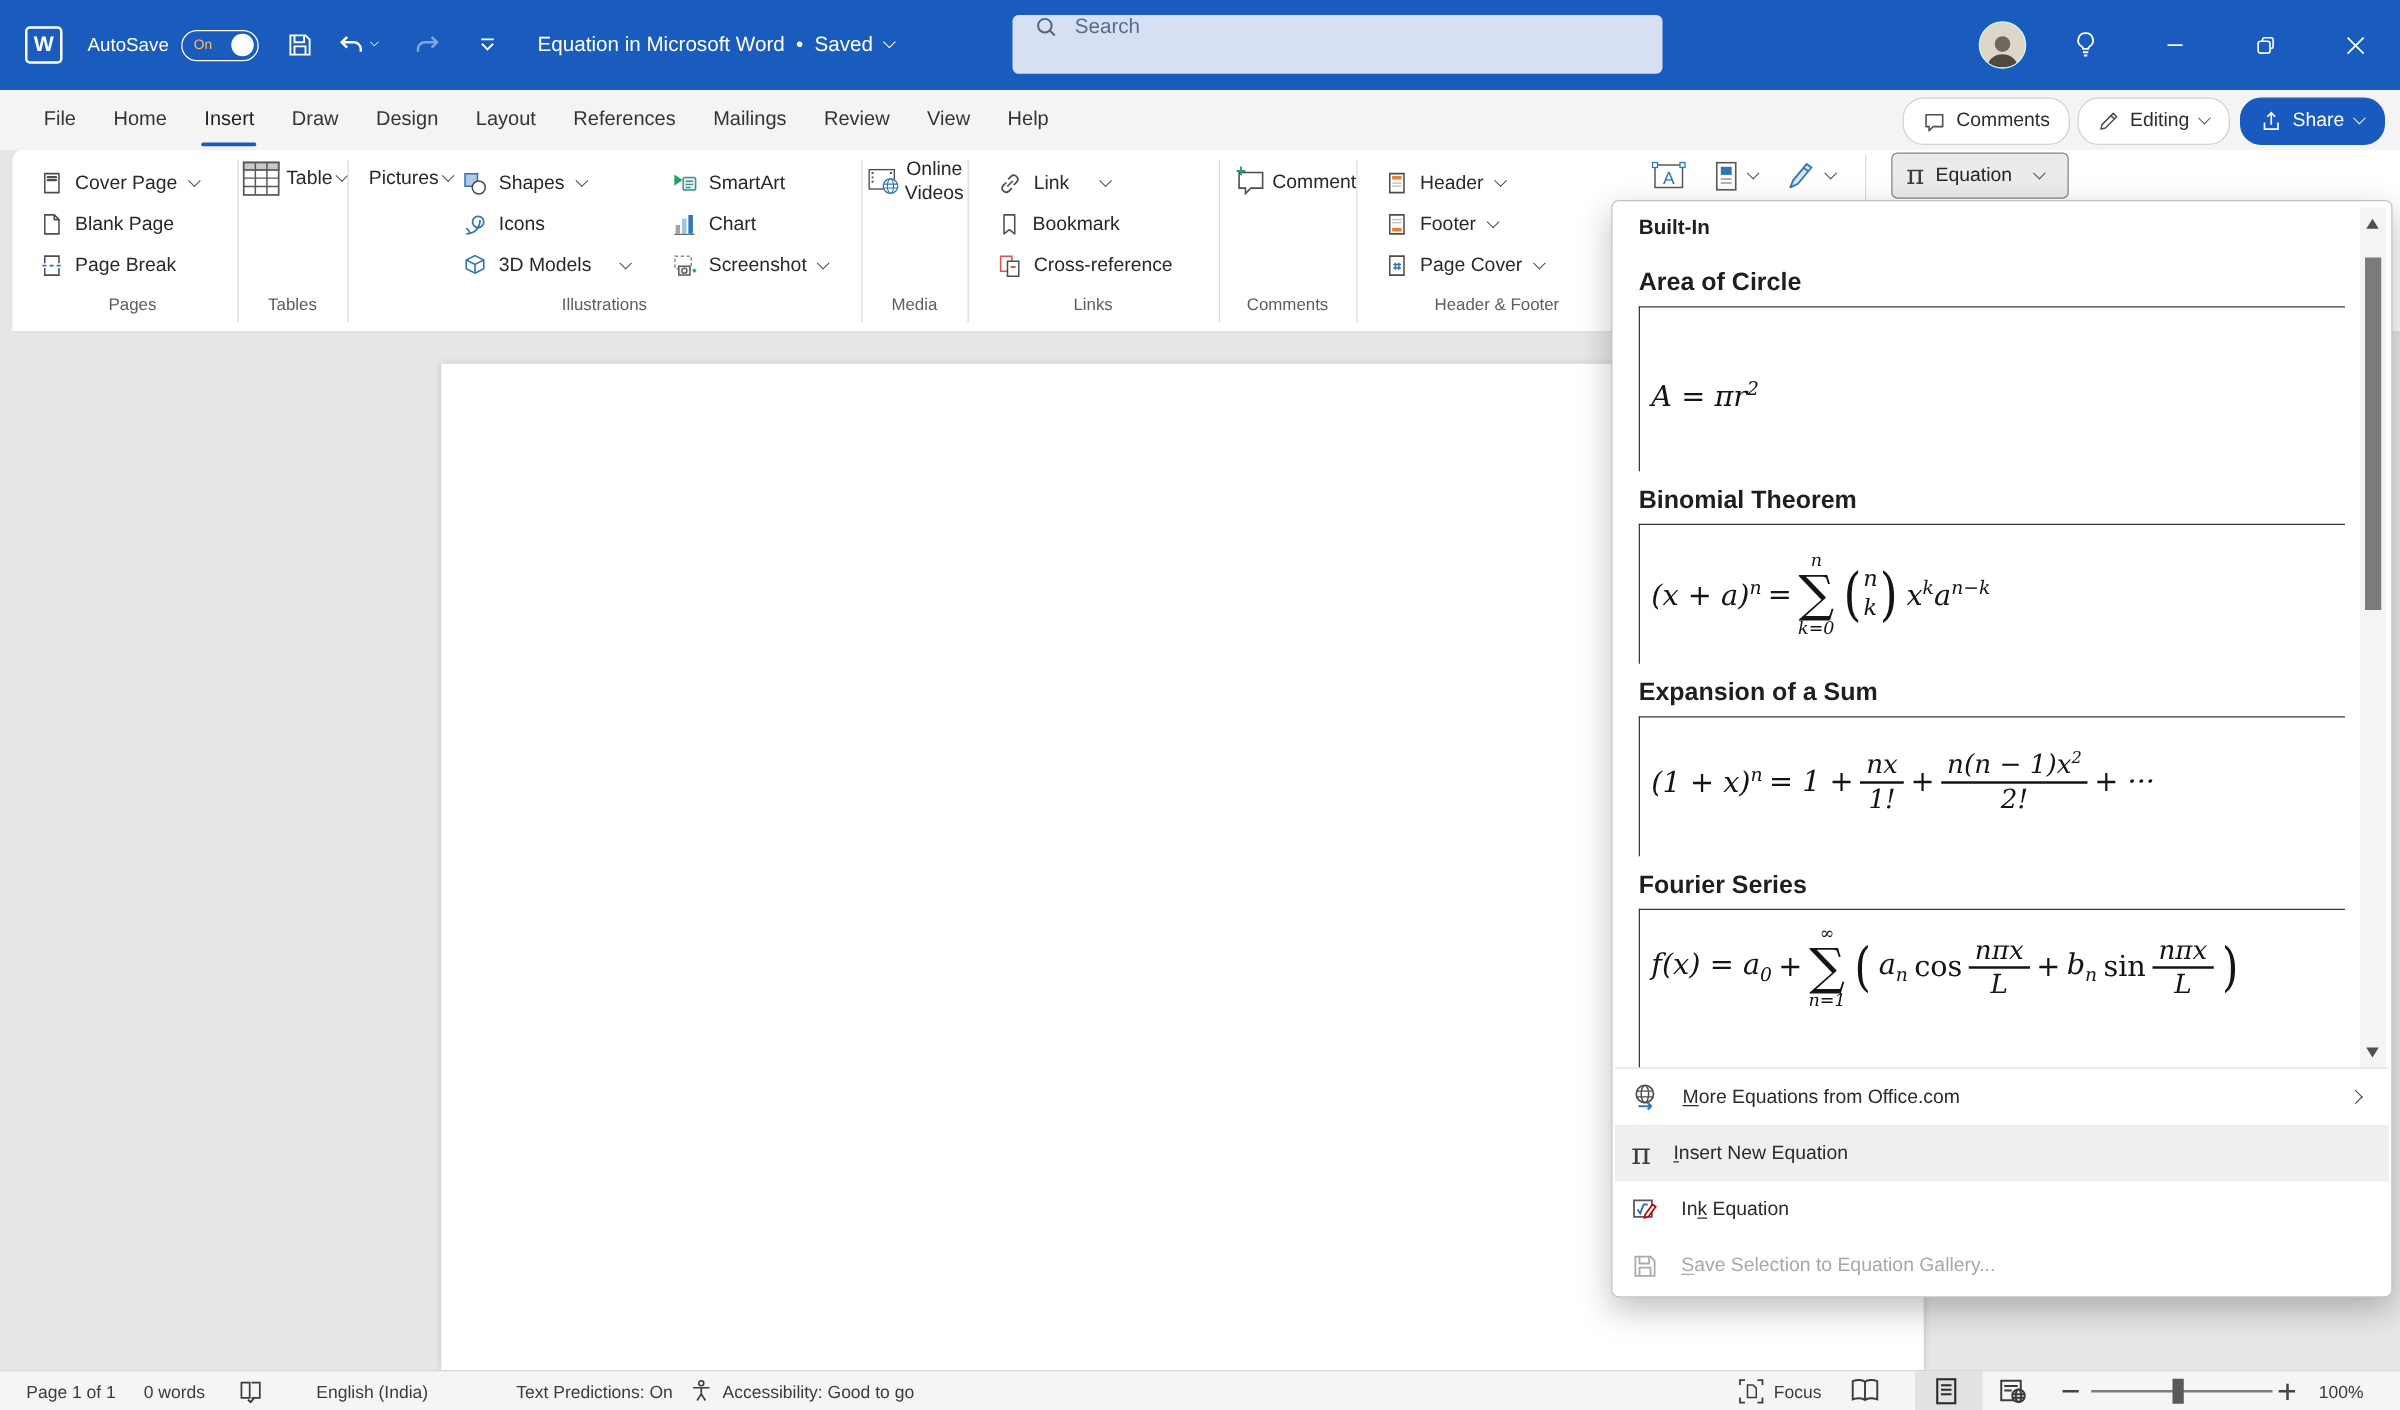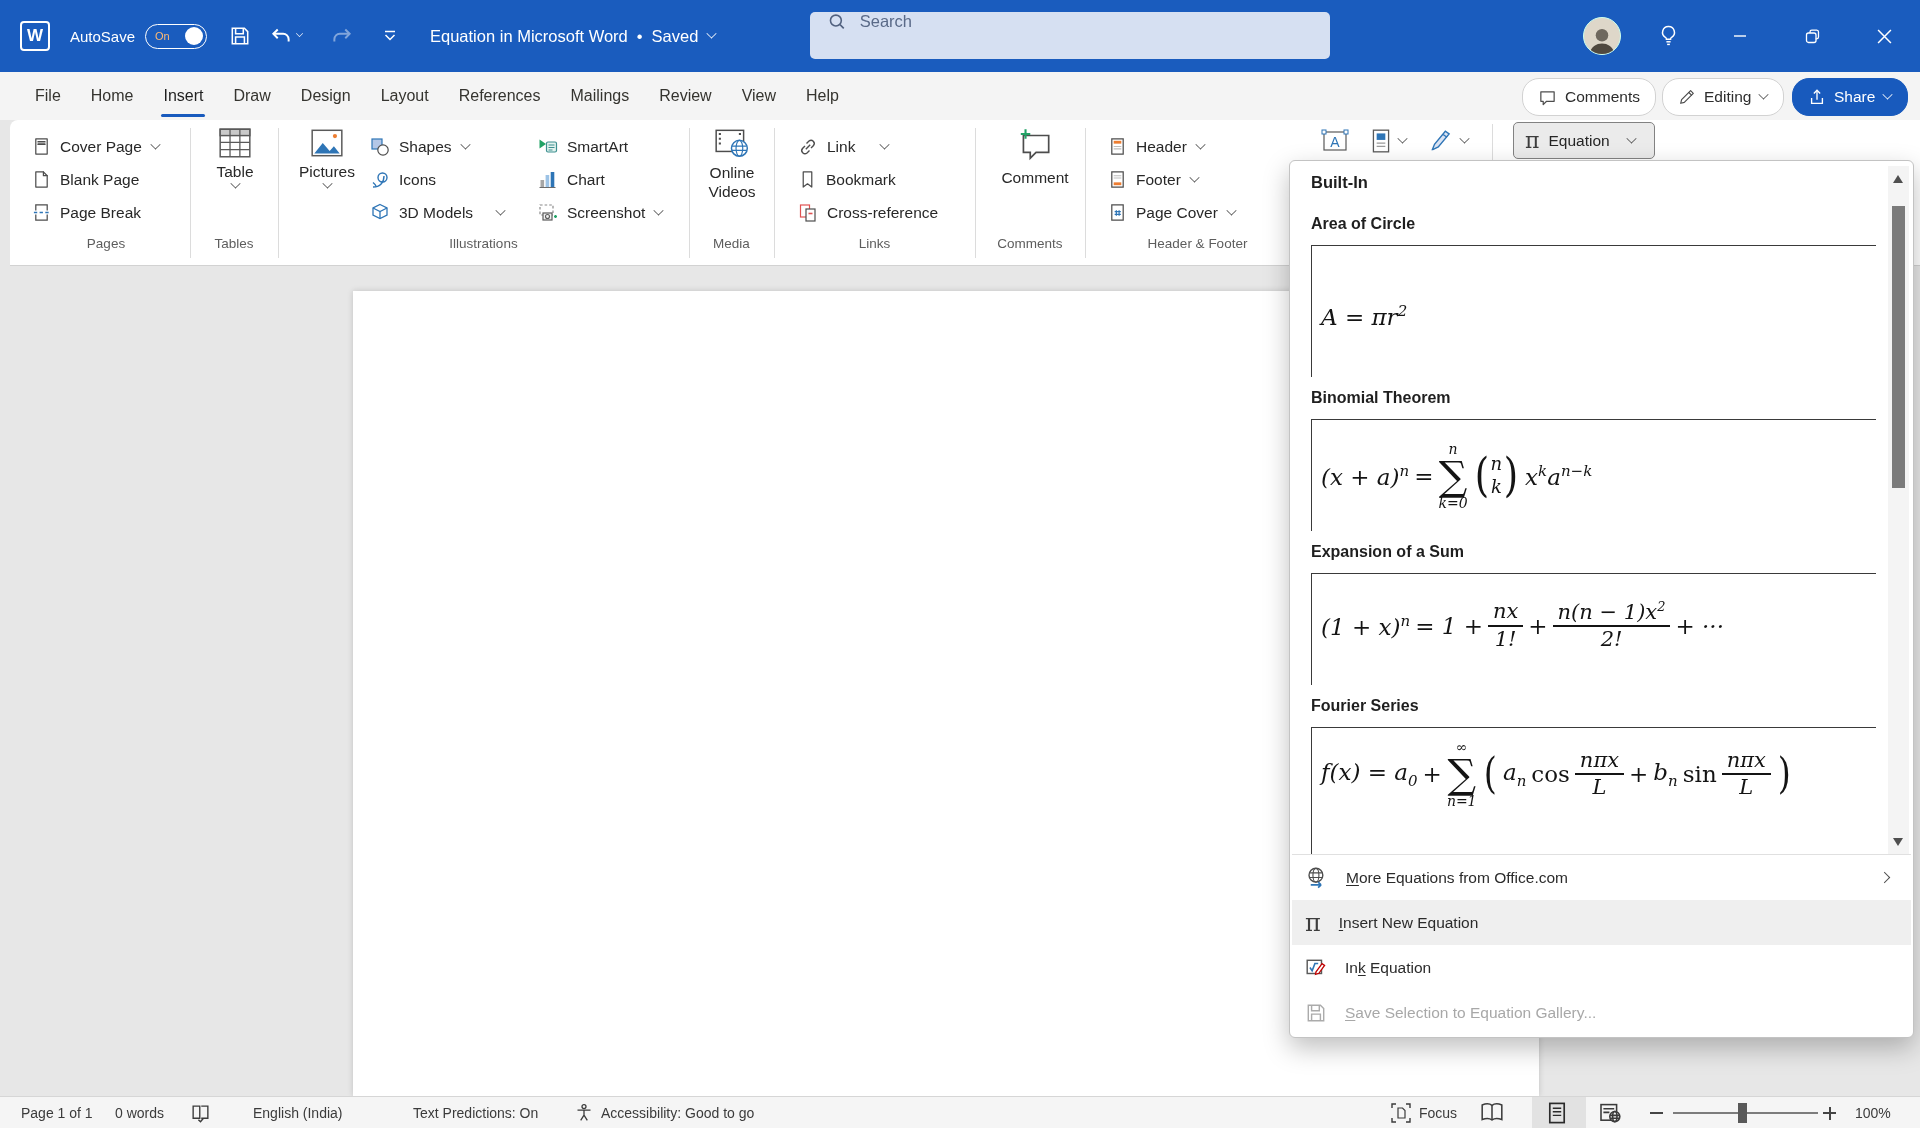--- a/index.html
+++ b/index.html
@@ -31,35 +31,35 @@
 .tab.active .ul{position:absolute;left:13px;right:13px;bottom:3px;height:3.5px;background:#185abd;border-radius:2px}
 .pillbtn{position:absolute;top:6px;height:38px;border-radius:17px;border:1px solid #d2d2d2;background:#fff;display:flex;align-items:center;gap:8px;padding:0 15px;font-size:15.5px;color:#2d2d2d}
 .pillbtn.blue{background:#185abd;border-color:#185abd;color:#fff}
 
 
 #ribbon{position:absolute;left:10px;top:120px;width:1910px;height:146px;background:#fff;border-radius:8px 0 0 0;border-bottom:1px solid #d2d2d2}
 .ri{position:absolute;display:flex;align-items:center;gap:9px;height:33px;font-size:15.5px;color:#282828;white-space:nowrap}
 .r1{top:10px}.r2{top:43px}.r3{top:76px}
 .gdiv{position:absolute;top:8px;height:130px;width:1px;background:#dcdcdc}
 .glab{position:absolute;top:116px;font-size:13.5px;color:#5d5d5d;text-align:center}
-.rbig{position:absolute;top:6px;display:flex;flex-direction:column;align-items:center;font-size:15.5px;color:#282828;gap:3px}
+.rbig{position:absolute;top:6px;display:flex;flex-direction:row;align-items:center;font-size:15.5px;color:#282828;gap:3px}
 .ic{flex:none}
 svg.ln{fill:none;stroke:#4d4d4d;stroke-width:1.3;stroke-linecap:round;stroke-linejoin:round}
 .eqbtn{position:absolute;left:1503px;top:2px;width:142px;height:37px;border:1px solid #828282;border-radius:5px;background:#ebebeb;display:flex;align-items:center;gap:9px;padding:0 11px;font-size:15.5px;color:#262626}
 .pi{font-family:"DejaVu Serif",serif;font-size:22px;color:#3d3d3d;line-height:1}
 .smallbtn{position:absolute;top:2px;width:38px;height:37px;display:flex;align-items:center;justify-content:center}
 
 
 #page{position:absolute;left:353px;top:291px;width:1186px;height:805px;background:#fff;box-shadow:0 0 6px rgba(0,0,0,.16)}
 
 
 #eqmenu{position:absolute;left:1289px;top:160px;width:625px;height:878px;background:#fff;border:1px solid #c3c3c3;border-radius:6px;box-shadow:0 10px 26px rgba(0,0,0,.25);z-index:40}
 .gallery{position:absolute;left:0;right:26px;top:0;bottom:183px;overflow:hidden;padding:12px 0 0 21px}
 .builtin{font-size:16.5px;font-weight:bold;color:#1f1f1f;height:22px;margin-bottom:20px}
-.sect{font-size:16px;font-weight:bold;color:#1f1f1f;height:22px;margin-bottom:8px}
+.sect{font-size:20px;font-weight:bold;color:#1f1f1f;height:22px;margin-bottom:8px}
 .eqbox{width:565px;border-top:1.5px solid #3a3a3a;border-left:1.5px solid #3a3a3a;margin-bottom:12px;display:flex}
 .meq{font-family:"DejaVu Serif",serif;font-style:italic;font-size:23px;color:#141414;display:flex;align-items:center;gap:5px;white-space:nowrap}
 .meq sup{font-size:15px}
 .meq sub{font-size:15px}
 .up{font-style:normal}
 .bigop{display:inline-flex;flex-direction:column;align-items:center;line-height:1}
 .bigop .lim{font-size:14px}
 .bigop .op{font-size:40px;font-style:normal;font-weight:500;line-height:.9;padding:2px 0}
 .frac{display:inline-flex;flex-direction:column;align-items:center;font-size:21px;line-height:1.2}
 .frac .num{border-bottom:2px solid #141414;padding:0 5px}
@@ -579,21 +579,21 @@
         <path d="M10.7 3H17v11.5h-6.3"></path>
         <path d="M8 16l2 1.8 2.6-3" stroke-width="1.4"></path>
       </svg>
   </div>
   <div class="it" style="left:253px">
       <span>English (India)</span>
     </div>
   <div class="it" style="left:413px">
       <span>Text Predictions: On</span>
     </div>
-  <div class="it" style="left:574px">
+  <div class="it" style="left:551px">
     <svg width="20" height="20" viewBox="0 0 20 20" fill="none" stroke="#3b3b3b" stroke-width="1.3">
         <circle cx="10" cy="3.6" r="2"></circle>
         <path d="M3.5 7.2h13M10 7.2v5M10 12.2l-3.3 5.2M10 12.2l3.3 5.2"></path>
       </svg>
     <span>Accessibility: Good to go</span>
   </div>
 
   <div class="it" style="left:1390px">
     <svg width="22" height="22" viewBox="0 0 22 22" fill="none" stroke="#3b3b3b" stroke-width="1.4">
         <path d="M2 6V2h4M16 2h4v4M2 16v4h4M20 16v4h-4"></path>

